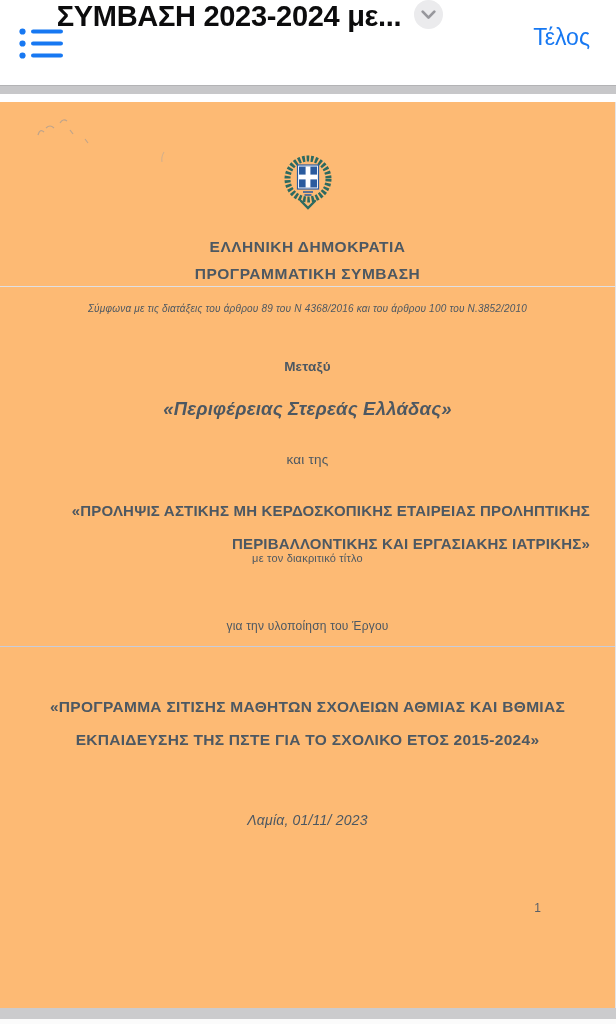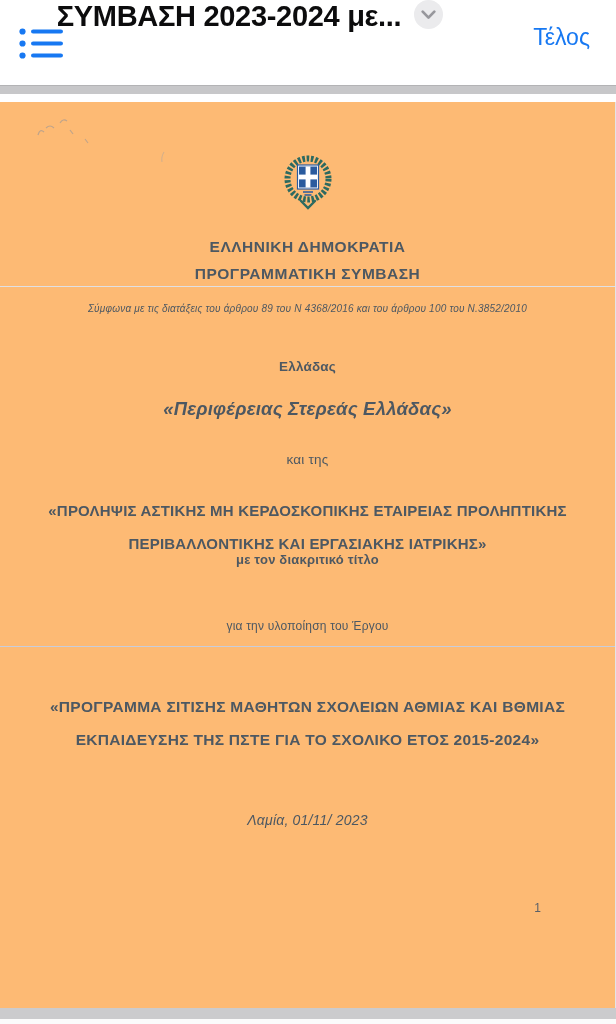--- a/index.html
+++ b/index.html
@@ -28,21 +28,21 @@
   .gov1{top:136px;font-size:15.5px;font-weight:700;letter-spacing:0.5px;}
   .gov2{top:163px;font-size:15.5px;font-weight:700;letter-spacing:0.5px;}
   .rule{position:absolute;left:0;width:100%;height:1px;}
   .rule1{top:184px;background:#e0e0e4;}
   .rule2{top:544px;background:#c8cddc;}
   .legal{top:194px;font-size:10px;font-style:italic;line-height:26px;width:545px;}
   .between{top:257px;font-size:13.5px;font-weight:700;}
   .party-a{top:296px;font-size:18.5px;font-weight:700;font-style:italic;}
   .and-label{top:350px;font-size:13.5px;}
   .party-b{top:392px;font-size:15px;font-weight:700;line-height:33px;width:565px;letter-spacing:0.2px;}
-  .alias-intro{top:450px;font-size:13px;font-weight:bold;}
+  .alias-intro{top:450px;font-size:11px;}
   .alias{top:471px;font-size:15px;font-weight:700;}
   .purpose{top:517px;font-size:12px;}
   .project{top:588px;font-size:15.5px;font-weight:700;line-height:33px;width:575px;letter-spacing:0.3px;}
   .date-line{top:710px;font-size:14px;font-style:italic;}
   .page-num{position:absolute;top:799px;right:74px;font-size:12px;color:#5a6068;}
   .scan-marks{position:absolute;top:12px;left:30px;opacity:0.55;}
   .scan-mark-2{position:absolute;top:48px;left:158px;opacity:0.4;}
 </style>
 </head>
 <body>
@@ -105,24 +105,24 @@
     </svg>
   </span>
 
   <div class="tb gov1">ΕΛΛΗΝΙΚΗ ΔΗΜΟΚΡΑΤΙΑ</div>
   <div class="tb gov2">ΠΡΟΓΡΑΜΜΑΤΙΚΗ ΣΥΜΒΑΣΗ</div>
 
   <div class="rule rule1"></div>
 
   <div class="tb narrow legal" style="width:545px;">Σύμφωνα με τις διατάξεις του άρθρου 89 του Ν 4368/2016 και του άρθρου 100 του Ν.3852/2010</div>
 
-  <div class="tb between">Ελλάδας</div>
+  <div class="tb between">Μεταξύ</div>
   <div class="tb party-a">«Περιφέρειας Στερεάς Ελλάδας»</div>
   <div class="tb and-label">και της</div>
-  <div class="tb narrow party-b" style="width:565px;">«ΠΡΟΛΗΨΙΣ ΑΣΤΙΚΗΣ ΜΗ ΚΕΡΔΟΣΚΟΠΙΚΗΣ ΕΤΑΙΡΕΙΑΣ ΠΡΟΛΗΠΤΙΚΗΣ ΠΕΡΙΒΑΛΛΟΝΤΙΚΗΣ ΚΑΙ ΕΡΓΑΣΙΑΚΗΣ ΙΑΤΡΙΚΗΣ»</div>
+  <div class="tb narrow party-b" style="width:565px;text-align:right;">«ΠΡΟΛΗΨΙΣ ΑΣΤΙΚΗΣ ΜΗ ΚΕΡΔΟΣΚΟΠΙΚΗΣ ΕΤΑΙΡΕΙΑΣ ΠΡΟΛΗΠΤΙΚΗΣ ΠΕΡΙΒΑΛΛΟΝΤΙΚΗΣ ΚΑΙ ΕΡΓΑΣΙΑΚΗΣ ΙΑΤΡΙΚΗΣ»</div>
 
   <div class="tb alias-intro">με τον διακριτικό τίτλο</div>
 
   <div class="tb purpose">για την υλοποίηση του Έργου</div>
 
   <div class="rule rule2"></div>
 
   <div class="tb narrow project" style="width:575px;">«ΠΡΟΓΡΑΜΜΑ ΣΙΤΙΣΗΣ ΜΑΘΗΤΩΝ ΣΧΟΛΕΙΩΝ ΑΘΜΙΑΣ ΚΑΙ ΒΘΜΙΑΣ ΕΚΠΑΙΔΕΥΣΗΣ ΤΗΣ ΠΣΤΕ ΓΙΑ ΤΟ ΣΧΟΛΙΚΟ ΕΤΟΣ 2015-2024»</div>
 
   <div class="tb date-line">Λαμία, 01/11/ 2023</div>

